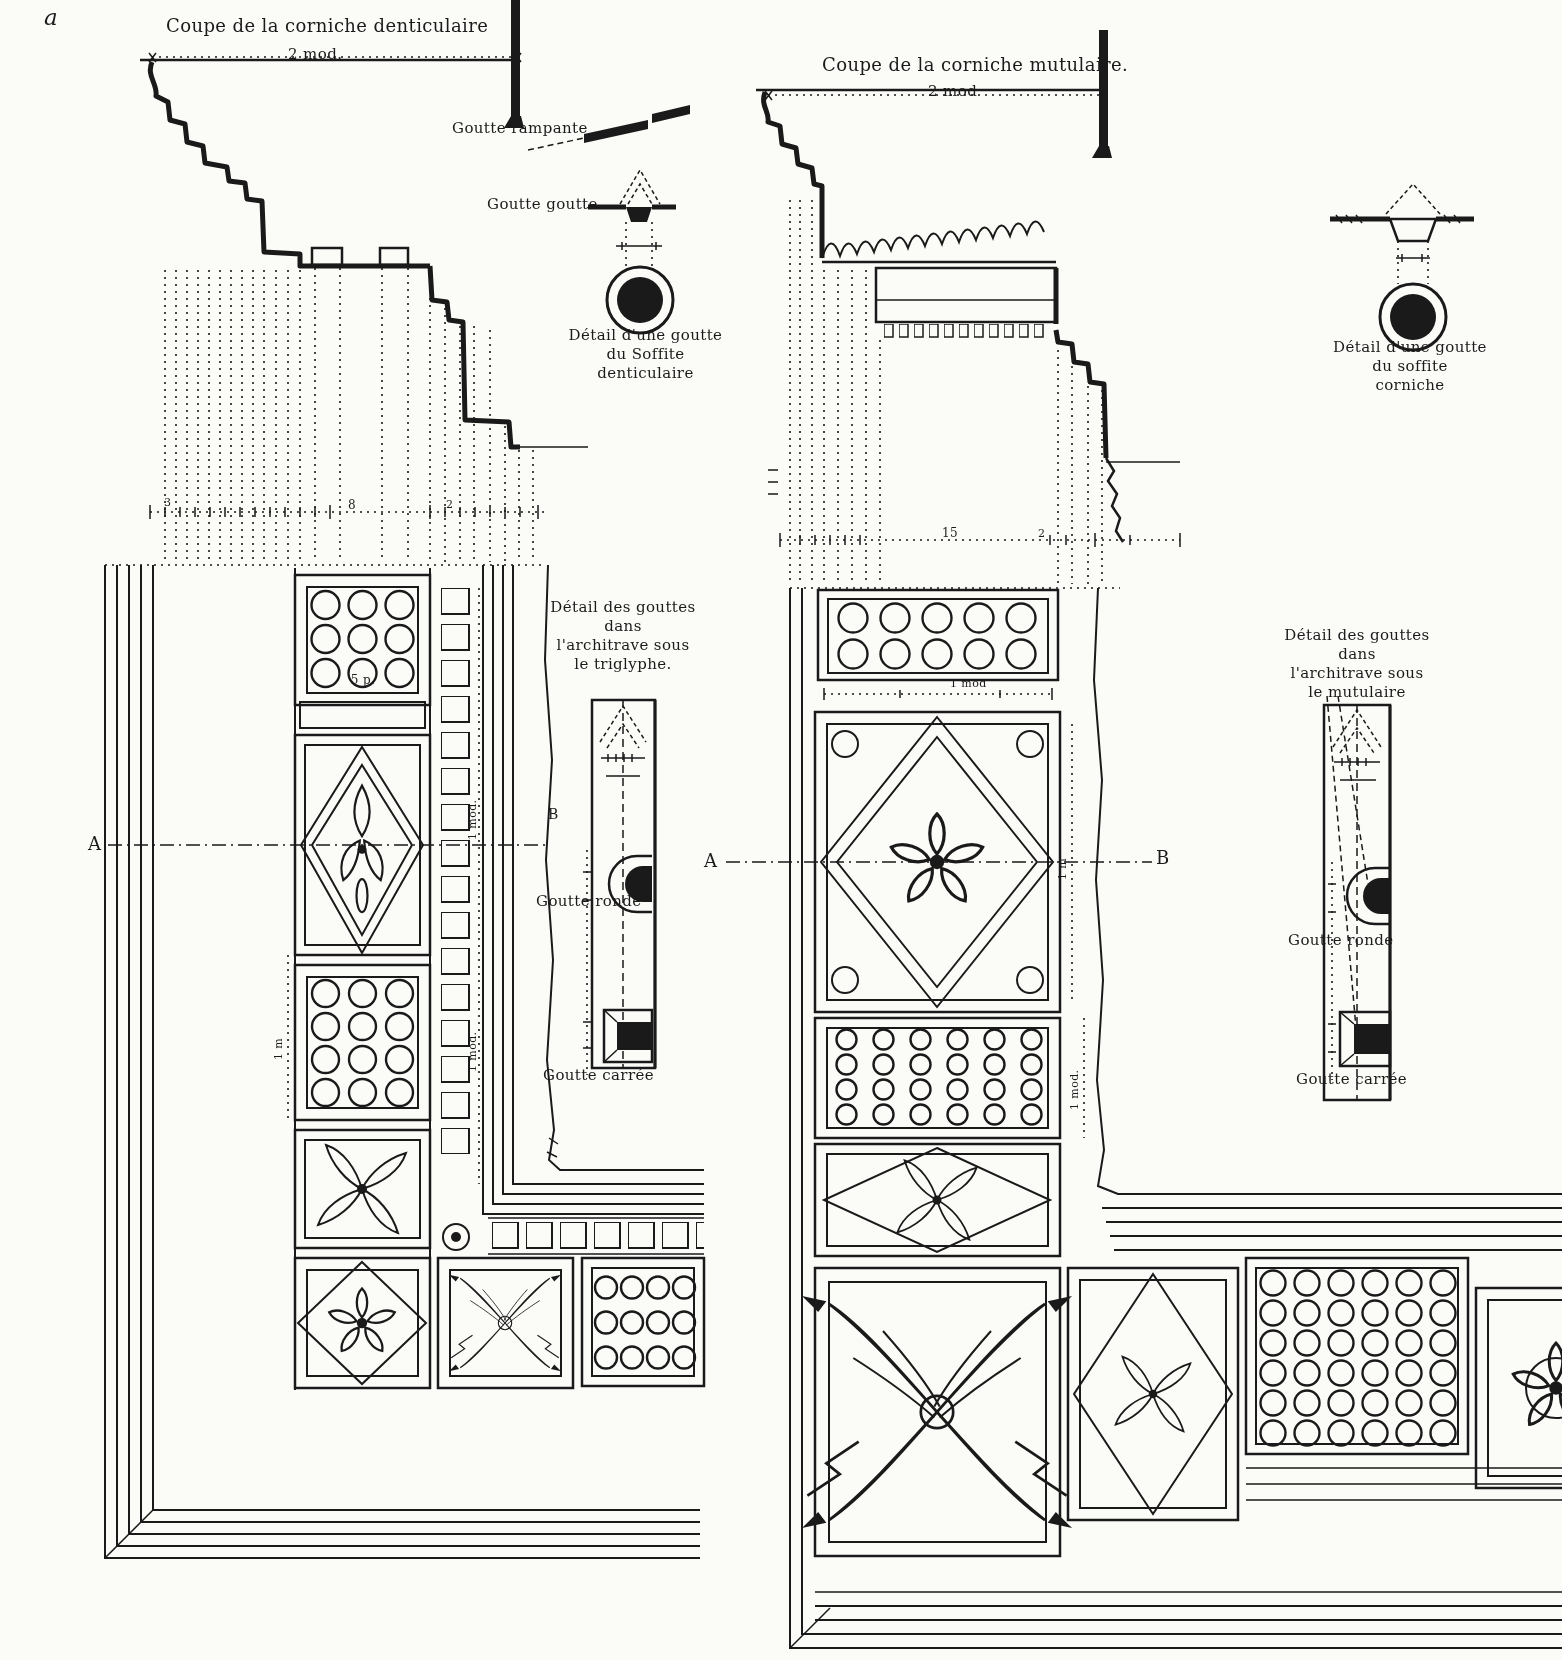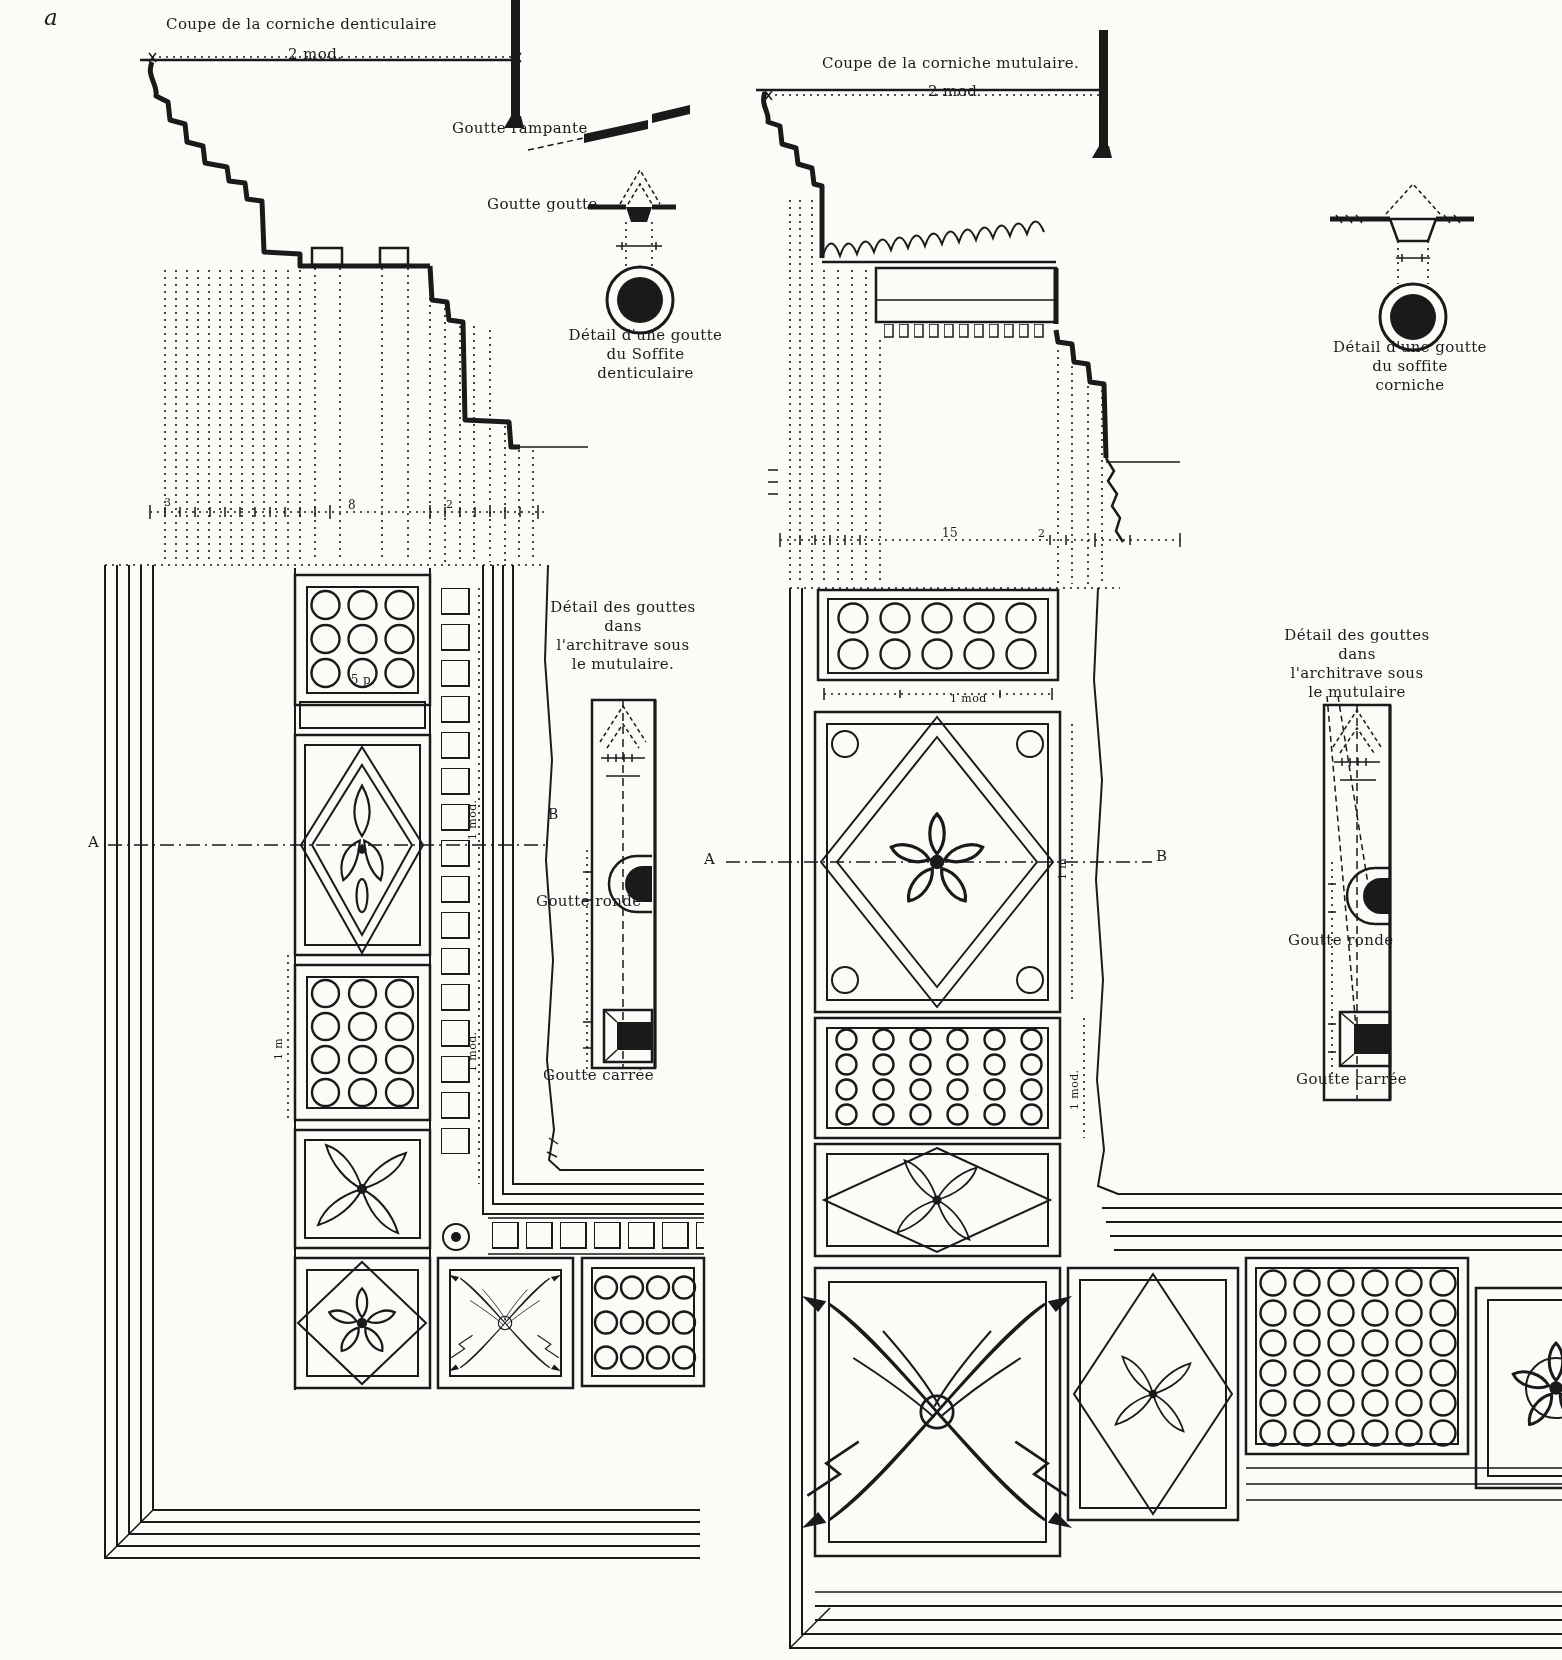--- a/index.html
+++ b/index.html
@@ -1,21 +1,21 @@
 <!DOCTYPE html>
 <html><head>
 <meta charset="utf-8">
 <style>
   html,body{margin:0;padding:0;background:#e8e8e4;}
   .page{position:relative;width:1562px;height:1660px;background:#fbfbf8;overflow:hidden;
         font-family:"DejaVu Serif", serif;color:#1b1b1b;}
   svg.art{position:absolute;left:0;top:0;z-index:1;}
   .lbl{position:absolute;z-index:2;white-space:nowrap;color:#1b1b1b;letter-spacing:.4px;}
   .c{text-align:center;}
-  .fs15{font-size:15px}.fs14{font-size:14px}.fs13{font-size:15px}.fs12{font-size:12px}.fs11{font-size:11px}
+  .fs15{font-size:18px}.fs14{font-size:14px}.fs13{font-size:15px}.fs12{font-size:12px}.fs11{font-size:11px}
   .figlab{font-style:italic;font-size:23px;}
   .rot{transform:rotate(-90deg);transform-origin:0 0;font-size:11px;}
   
   .k15{stroke:#1a1a1a;stroke-width:1.5;fill:none}
   .k2{stroke:#1a1a1a;stroke-width:2;fill:none}
   .k25{stroke:#1a1a1a;stroke-width:2.5;fill:none}
   .k3{stroke:#1a1a1a;stroke-width:3;fill:none}
   .k5{stroke:#1a1a1a;stroke-width:5;fill:none;stroke-linejoin:round}
   .ck{stroke:#1a1a1a;stroke-width:2.4;fill:none}
   .dot{stroke:#1a1a1a;stroke-width:1.6;fill:none;stroke-dasharray:2 5}
@@ -295,21 +295,21 @@
 <div class="lbl fs15" style="left:166px;top:15px">Coupe de la corniche denticulaire</div>
 <div class="lbl fs13" style="left:288px;top:45px">2 mod.</div>
 <div class="lbl fs13" style="left:452px;top:119px">Goutte rampante</div>
 <div class="lbl fs13" style="left:487px;top:195px">Goutte goutte</div>
 <div class="lbl fs13 c" style="left:558px;top:326px;width:175px">Détail d'une goutte</div>
 <div class="lbl fs13 c" style="left:558px;top:345px;width:175px">du Soffite</div>
 <div class="lbl fs13 c" style="left:558px;top:364px;width:175px">denticulaire</div>
 <div class="lbl fs13 c" style="left:537px;top:598px;width:172px">Détail des gouttes</div>
 <div class="lbl fs13 c" style="left:537px;top:617px;width:172px">dans</div>
 <div class="lbl fs13 c" style="left:537px;top:636px;width:172px">l'architrave sous</div>
-<div class="lbl fs13 c" style="left:537px;top:655px;width:172px">le mutulaire.</div>
+<div class="lbl fs13 c" style="left:537px;top:655px;width:172px">le triglyphe.</div>
 <div class="lbl fs13" style="left:536px;top:892px">Goutte ronde</div>
 <div class="lbl fs13" style="left:543px;top:1066px">Goutte carrée</div>
 <div class="lbl fs15" style="left:88px;top:833px">A</div>
 <div class="lbl fs14" style="left:548px;top:806px">B</div>
 <div class="lbl fs11" style="left:164px;top:496px">3</div>
 <div class="lbl fs12" style="left:348px;top:498px">8</div>
 <div class="lbl fs11" style="left:446px;top:498px">2</div>
 <div class="lbl fs12 c" style="left:338px;top:673px;width:50px">5 p.</div>
 <div class="lbl rot" style="left:466px;top:840px">1 mod.</div>
 <div class="lbl rot" style="left:466px;top:1072px">1 mod.</div>
@@ -323,17 +323,17 @@
 <div class="lbl fs13 c" style="left:1268px;top:626px;width:178px">Détail des gouttes</div>
 <div class="lbl fs13 c" style="left:1268px;top:645px;width:178px">dans</div>
 <div class="lbl fs13 c" style="left:1268px;top:664px;width:178px">l'architrave sous</div>
 <div class="lbl fs13 c" style="left:1268px;top:683px;width:178px">le mutulaire</div>
 <div class="lbl fs13" style="left:1288px;top:931px">Goutte ronde</div>
 <div class="lbl fs13" style="left:1296px;top:1070px">Goutte carrée</div>
 <div class="lbl fs15" style="left:704px;top:850px">A</div>
 <div class="lbl fs15" style="left:1156px;top:847px">B</div>
 <div class="lbl fs12" style="left:942px;top:526px">15</div>
 <div class="lbl fs11" style="left:1038px;top:527px">2</div>
-<div class="lbl fs11" style="left:950px;top:692px">1 mod</div>
+<div class="lbl fs11" style="left:950px;top:677px">1 mod</div>
 <div class="lbl rot" style="left:1056px;top:880px">1 m</div>
 <div class="lbl rot" style="left:1068px;top:1110px">1 mod.</div>
 
 </div>
 
 </body></html>

